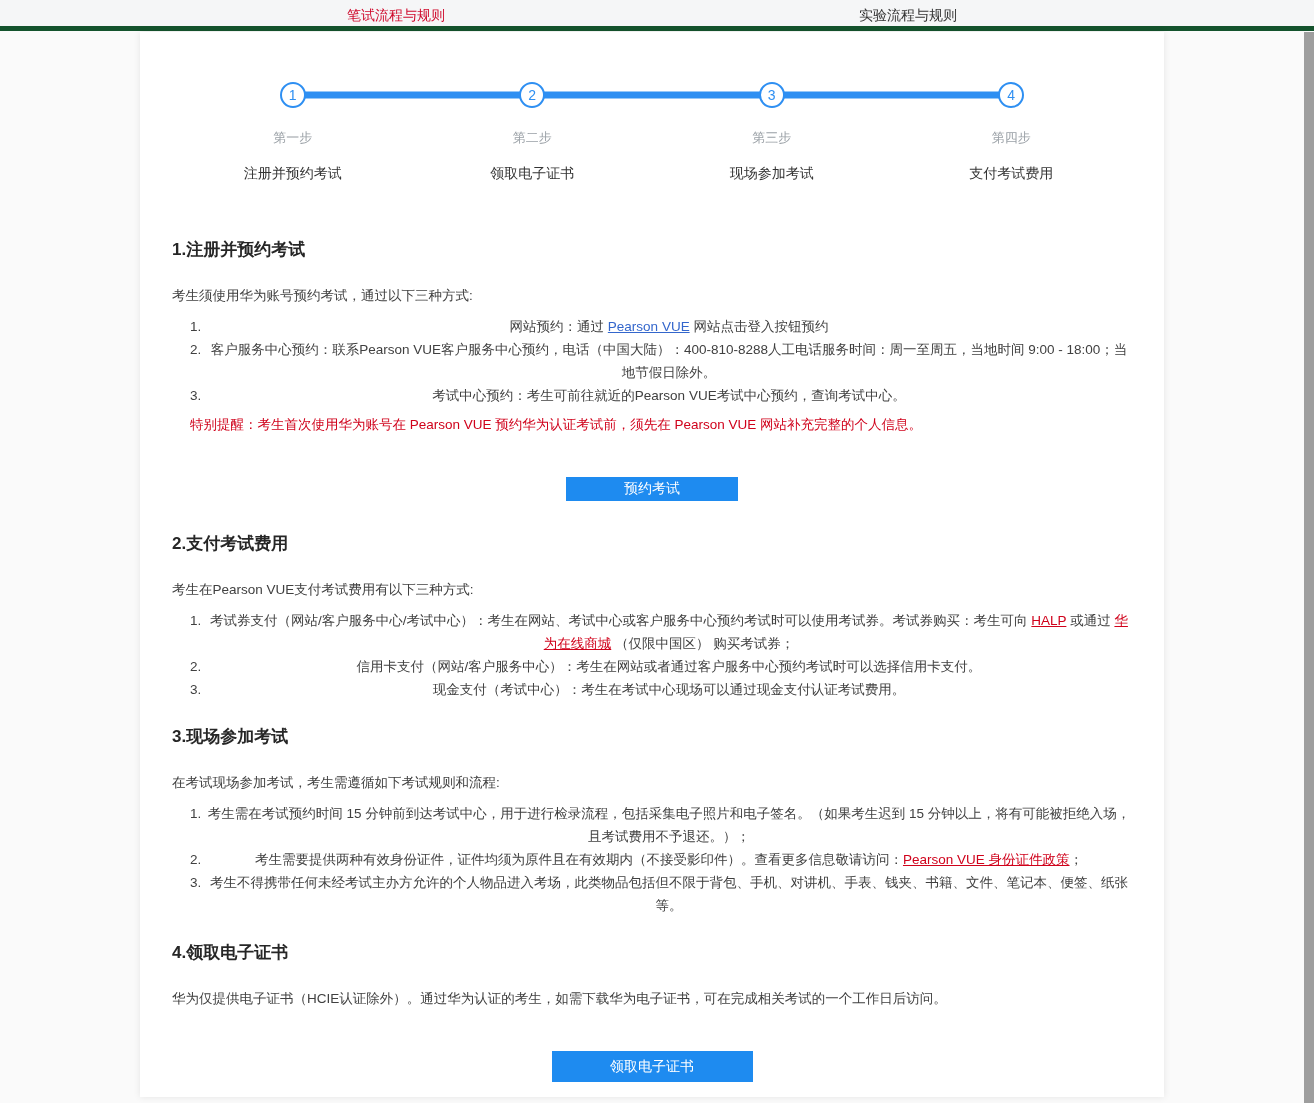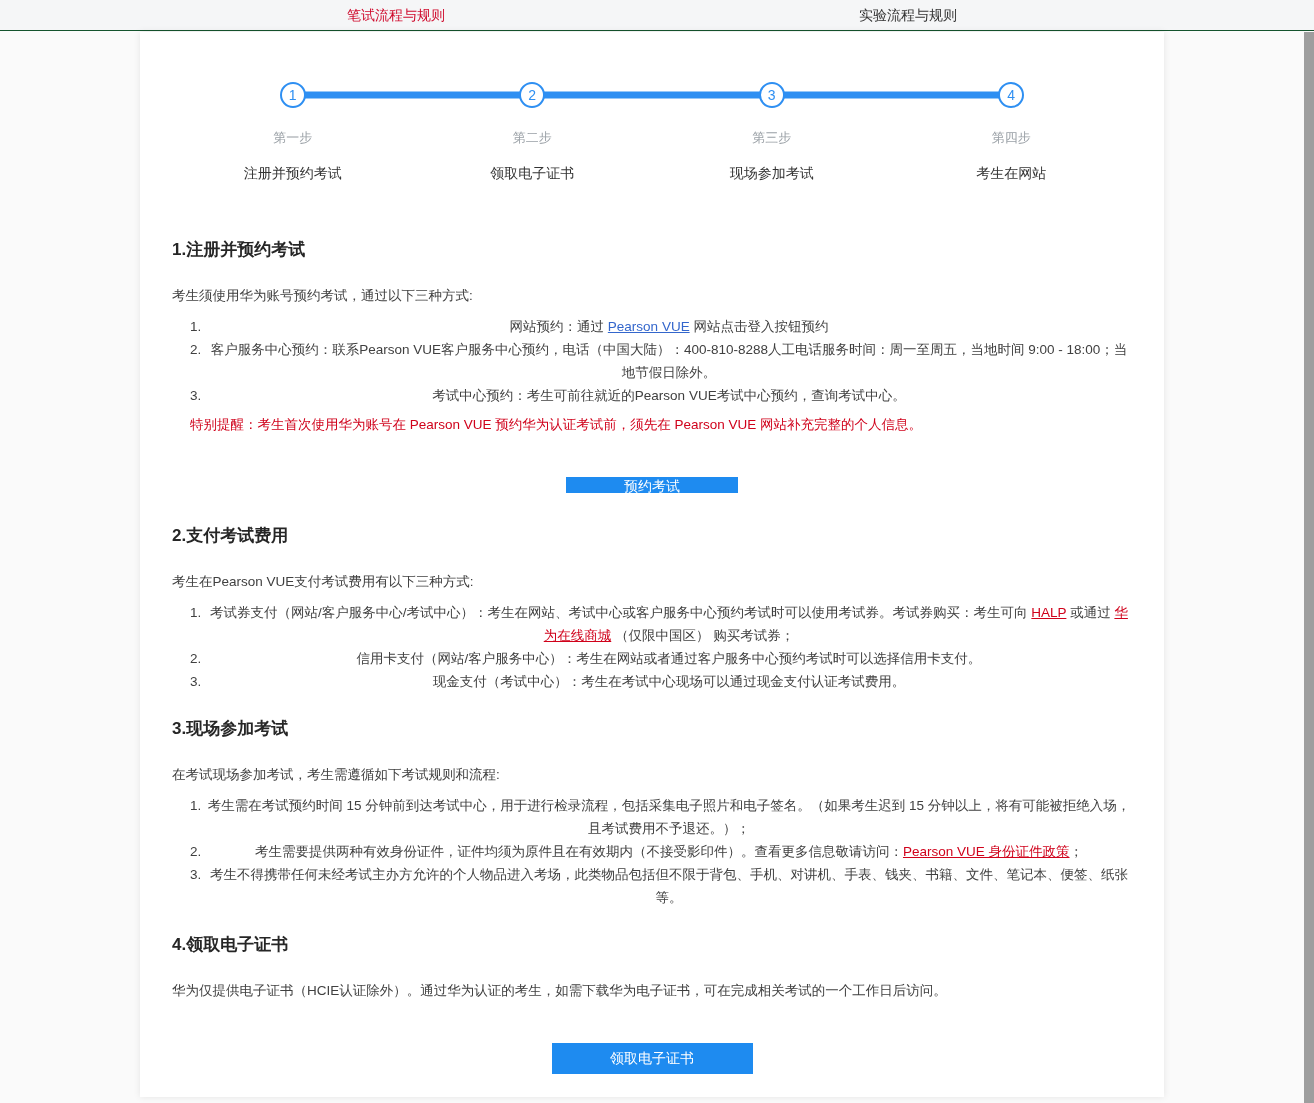--- a/index.html
+++ b/index.html
@@ -5,21 +5,21 @@
   html,body{margin:0;padding:0;}
   body{
     width:1314px;height:1103px;position:relative;overflow:hidden;
     background:#fafafa;
     font-family:"Liberation Sans","DejaVu Sans",sans-serif;
     color:#404040;
   }
   
   .topbar{
     position:absolute;top:0;left:0;width:1314px;height:31px;
-    background:#f5f6f7;border-bottom:1px solid #14532d;box-sizing:border-box;
+    background:#f5f6f7;border-bottom:5px solid #14532d;box-sizing:border-box;
   }
   .tabs{position:absolute;left:140px;top:0;width:1024px;height:31px;display:flex;}
   .tab{flex:1;text-align:center;line-height:31px;font-size:14px;color:#333;cursor:pointer;}
   .tab.active{color:#cf0a2c;}
   
   .scrollbar-track{position:absolute;top:32px;right:0;width:10px;height:1071px;background:#fff;}
   .scrollbar-thumb{position:absolute;top:0;left:0;width:10px;height:1071px;background:#9e9e9e;}
   
   .card{
     position:absolute;left:140px;top:32px;width:1024px;height:1065px;
@@ -51,21 +51,21 @@
   .intro{margin:25px 0 0 0;line-height:20px;}
   ol.items{margin:9px 0 0 0;padding:0 0 0 33px;line-height:23px;text-align:center;}
   ol.items li{padding-left:1px;}
   .notice{margin:6px 0 0 18px;line-height:23px;color:#d0021b;}
   .link-blue{color:#3366cc;text-decoration:underline;cursor:pointer;}
   .link-red{color:#d0021b;text-decoration:underline;cursor:pointer;}
   .btn-primary{
     display:block;border:none;background:#1e8bf0;color:#fff;
     font-size:14px;font-family:inherit;cursor:pointer;
   }
-  .btn-book{width:172px;height:16px;margin:41px auto 0 auto;}
+  .btn-book{width:172px;height:24px;margin:41px auto 0 auto;}
   .btn-cert{width:201px;height:31px;margin:42px auto 0 auto;}
   .mt-h{margin-top:31px;}
   .mt-h3{margin-top:24px;}
 </style>
 </head>
 <body>
 
 <div class="topbar">
   <div class="tabs">
     <div class="tab active">笔试流程与规则</div>
@@ -98,21 +98,21 @@
     <div class="step-labels">
       <div class="col">第一步</div>
       <div class="col">第二步</div>
       <div class="col">第三步</div>
       <div class="col">第四步</div>
     </div>
     <div class="step-titles">
       <div class="col">注册并预约考试</div>
       <div class="col">领取电子证书</div>
       <div class="col">现场参加考试</div>
-      <div class="col">考生在网站</div>
+      <div class="col">支付考试费用</div>
     </div>
   </div>
 
   <div class="content">
 
     <h2 class="sec-heading h-first">1.注册并预约考试</h2>
     <p class="intro">考生须使用华为账号预约考试，通过以下三种方式:</p>
     <ol class="items">
       <li><span>网站预约：通过 </span><a class="link-blue">Pearson VUE</a><span> 网站点击登入按钮预约</span></li>
       <li>客户服务中心预约：联系Pearson VUE客户服务中心预约，电话（中国大陆）：400-810-8288人工电话服务时间：周一至周五，当地时间 9:00 - 18:00；当地节假日除外。</li>

